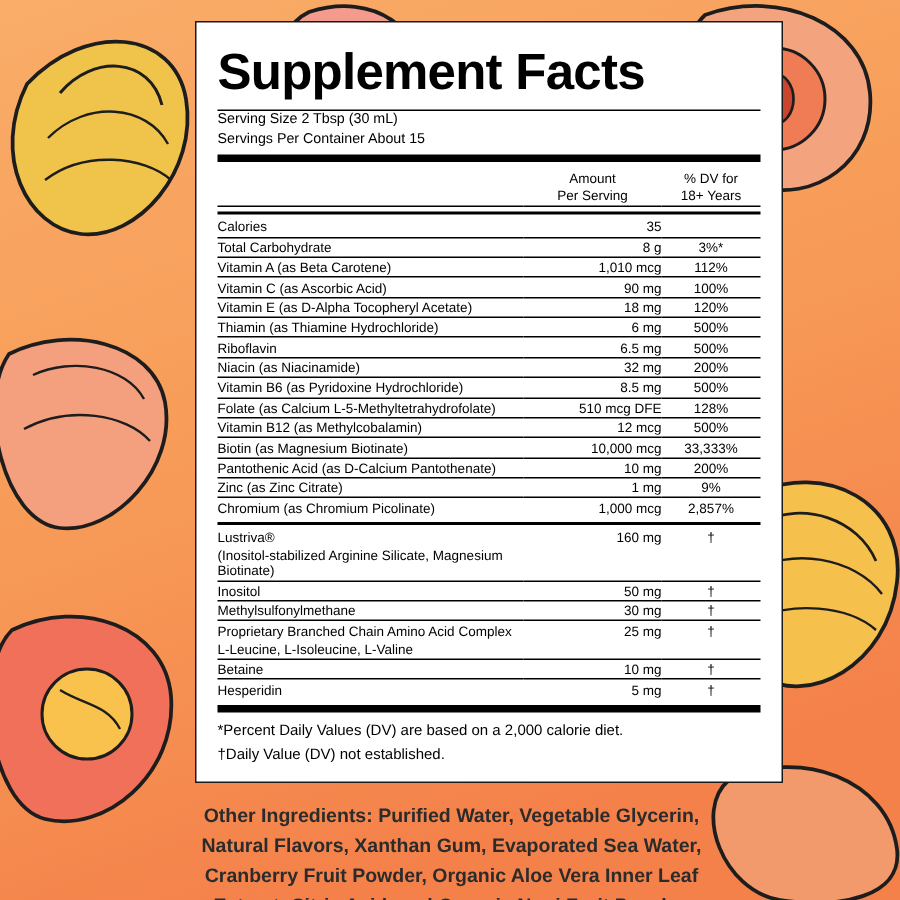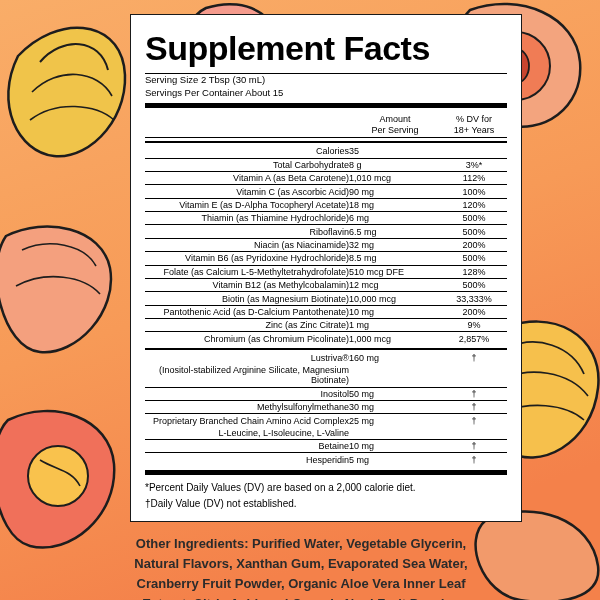--- a/index.html
+++ b/index.html
@@ -65,25 +65,25 @@
   }
   table.facts td {
     padding: 1.2px 0;
     vertical-align: bottom;
     border-bottom: 0.8px solid #000;
   }
   table.facts tr.nolinerow td {
     border-bottom: none;
   }
   td.nm {
+    text-align: left;
+    padding-right: 4px;
+  }
+  td.amt {
     text-align: right;
-    padding-right: 4px;
-  }
-  td.amt {
-    text-align: left;
     width: 92px;
     white-space: nowrap;
   }
   td.dv {
     text-align: center;
     width: 66px;
     white-space: nowrap;
   }
   .hdr td {
     border-bottom: none;

